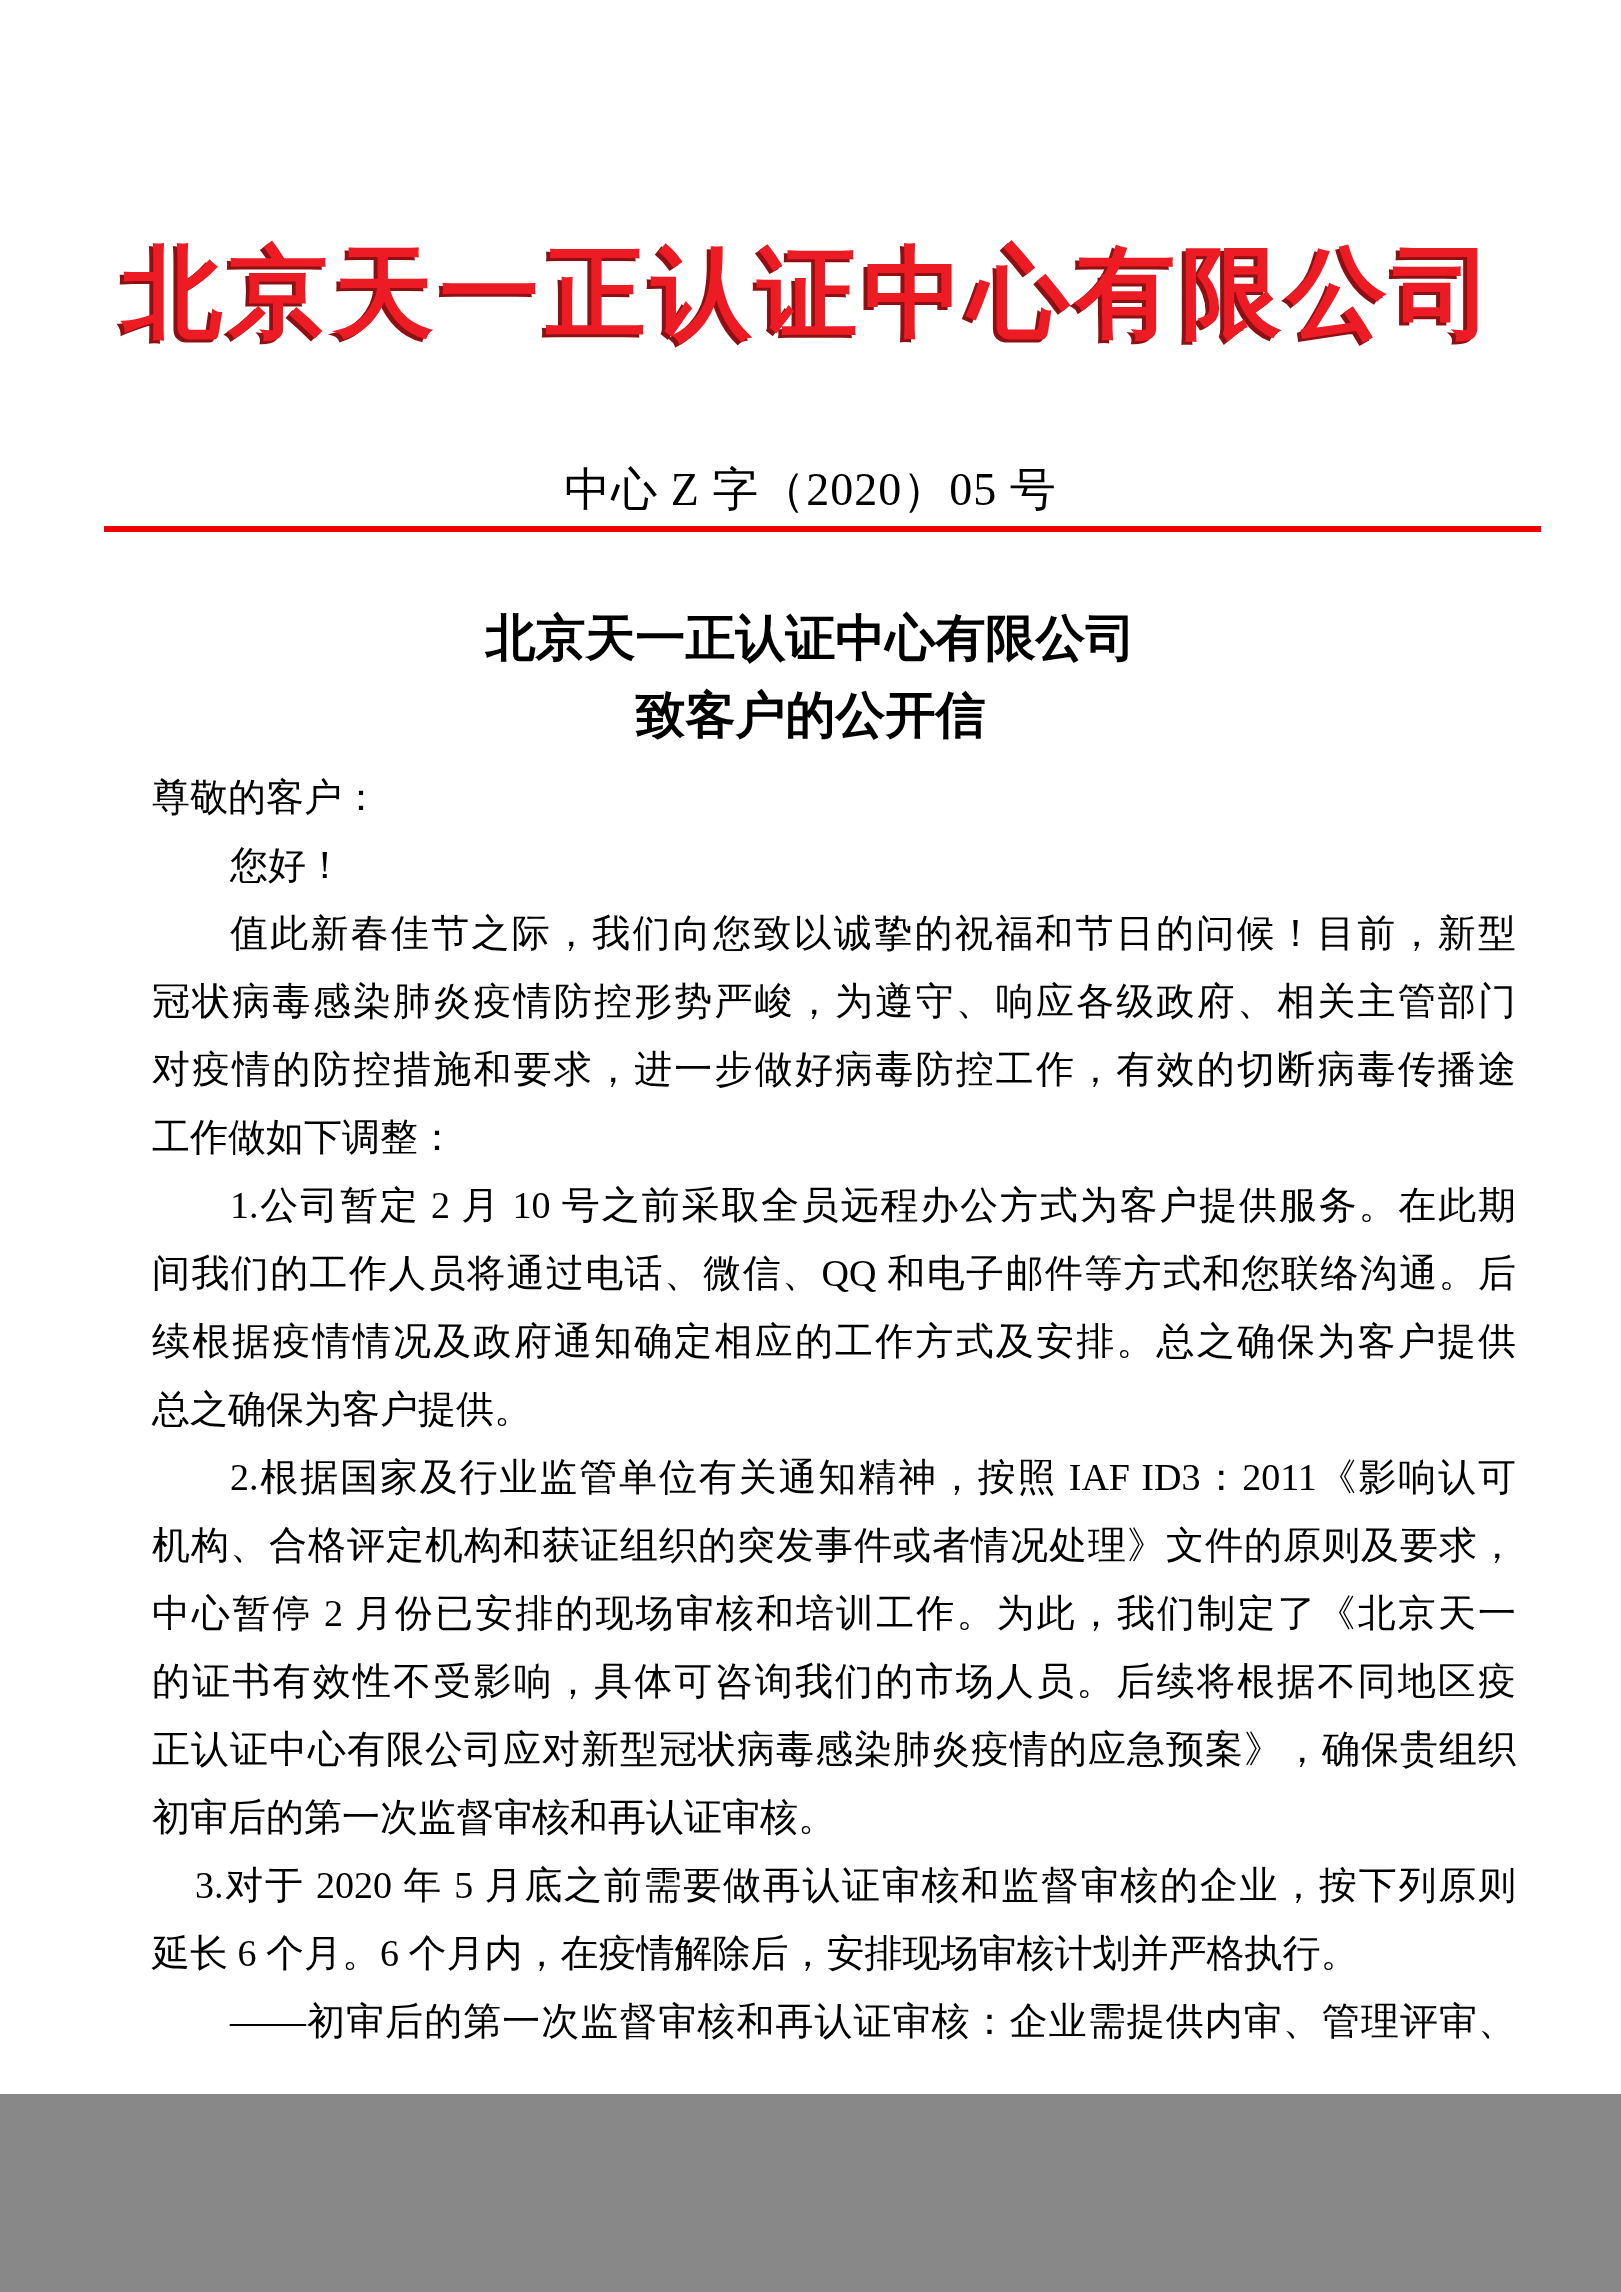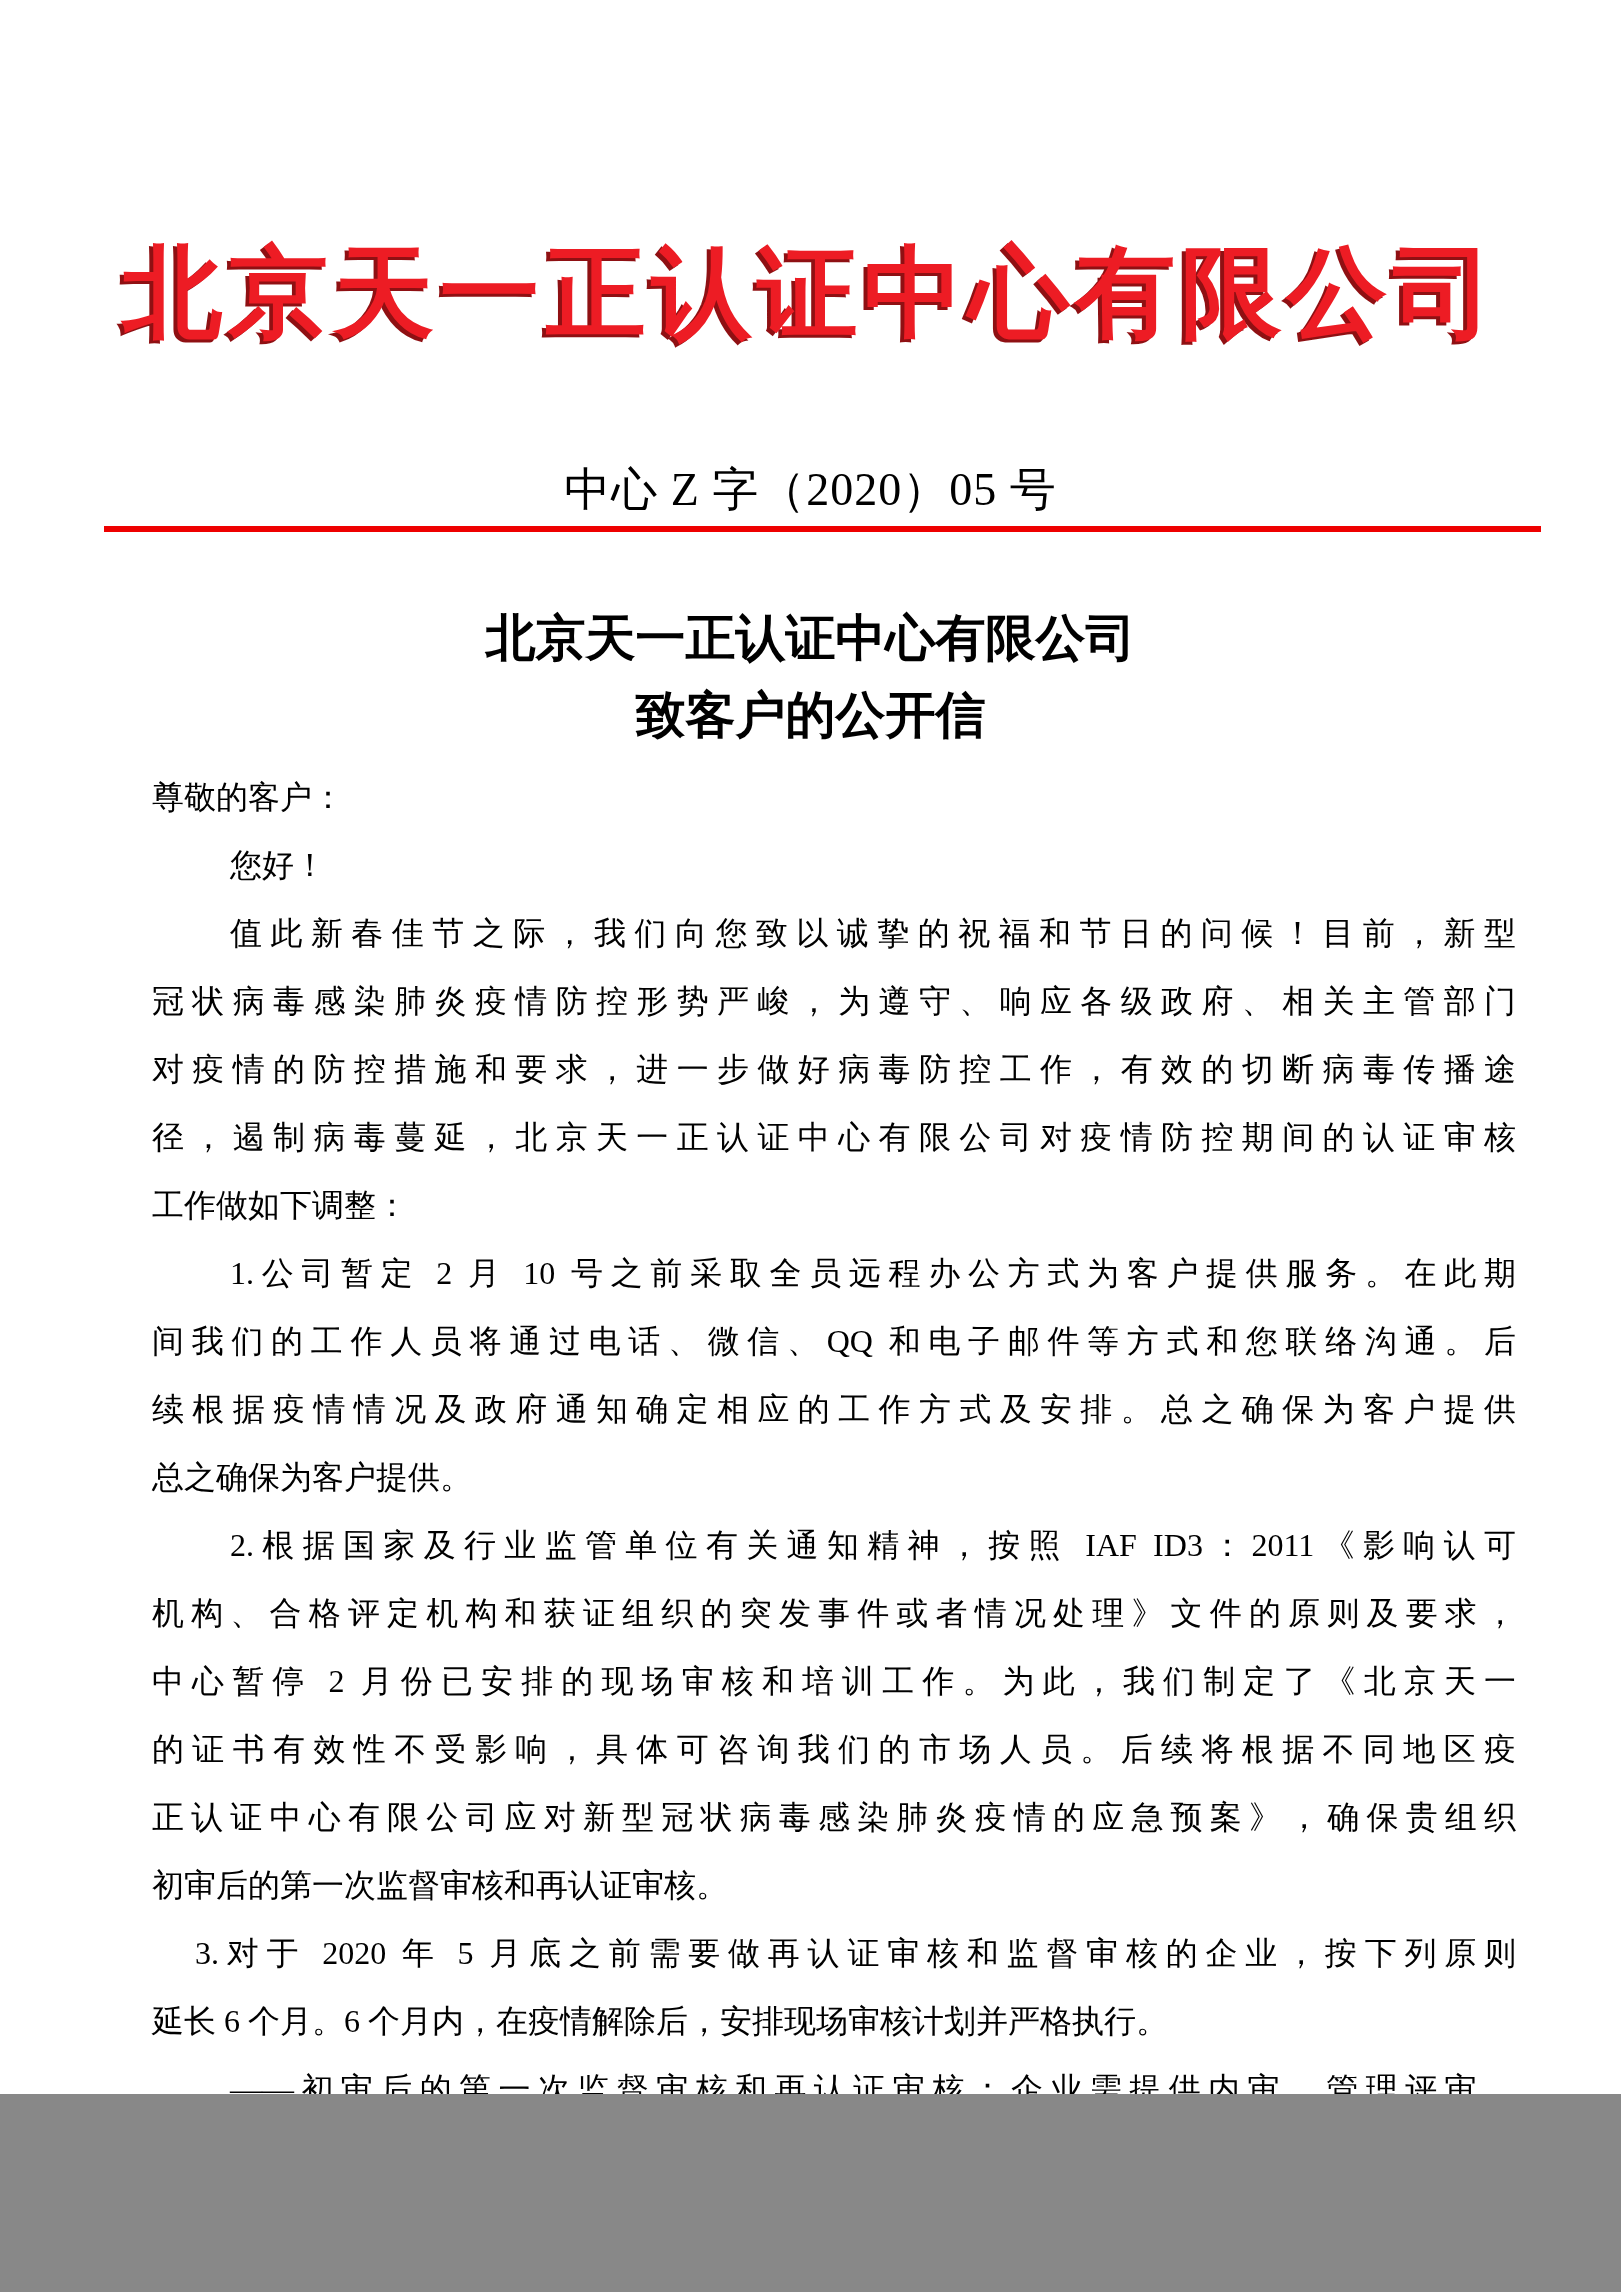--- a/index.html
+++ b/index.html
@@ -44,21 +44,21 @@
     text-align:center;
     font-weight:bold;
     font-size:50px;
     line-height:77px;
     color:#000;
   }
   .body-text{
     position:absolute;
     top:763px;left:152px;
     width:1364px;
-    font-size:32px;
+    font-size:38px;
     line-height:68px;
     color:#000;
   }
   .line{white-space:nowrap;}
   .line.just{
     white-space:normal;
     text-align:justify;
     text-align-last:justify;
     text-justify:inter-character;
   }
@@ -80,21 +80,20 @@
     <div>北京天一正认证中心有限公司</div>
     <div>致客户的公开信</div>
   </div>
 
   <div class="body-text">
     <div class="line">尊敬的客户：</div>
     <div class="line ind2">您好！</div>
     <div class="line ind2 just">值此新春佳节之际，我们向您致以诚挚的祝福和节日的问候！目前，新型</div>
     <div class="line just">冠状病毒感染肺炎疫情防控形势严峻，为遵守、响应各级政府、相关主管部门</div>
     <div class="line just">对疫情的防控措施和要求，进一步做好病毒防控工作，有效的切断病毒传播途</div>
-    <div class="line just">径，遏制病毒蔓延，北京天一正认证中心有限公司对疫情防控期间的认证审核</div>
     <div class="line">工作做如下调整：</div>
     <div class="line ind2 just">1.公司暂定 2 月 10 号之前采取全员远程办公方式为客户提供服务。在此期</div>
     <div class="line just">间我们的工作人员将通过电话、微信、QQ 和电子邮件等方式和您联络沟通。后</div>
     <div class="line just">续根据疫情情况及政府通知确定相应的工作方式及安排。总之确保为客户提供</div>
     <div class="line">总之确保为客户提供。</div>
     <div class="line ind2 just">2.根据国家及行业监管单位有关通知精神，按照 IAF ID3：2011《影响认可</div>
     <div class="line just">机构、合格评定机构和获证组织的突发事件或者情况处理》文件的原则及要求，</div>
     <div class="line just">中心暂停 2 月份已安排的现场审核和培训工作。为此，我们制定了《北京天一</div>
     <div class="line just">的证书有效性不受影响，具体可咨询我们的市场人员。后续将根据不同地区疫</div>
     <div class="line just">正认证中心有限公司应对新型冠状病毒感染肺炎疫情的应急预案》，确保贵组织</div>

